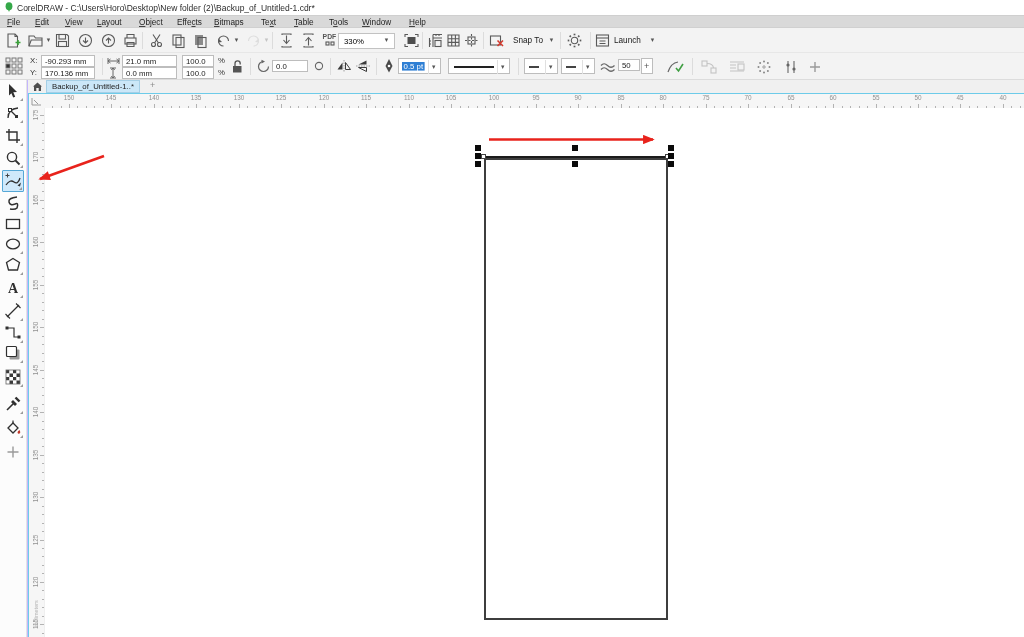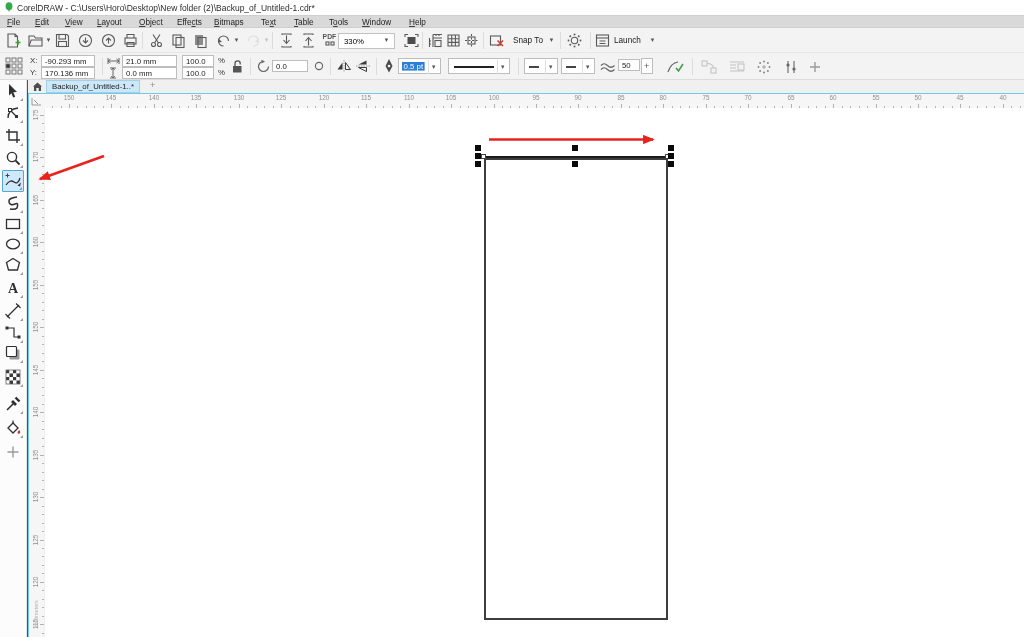--- a/index.html
+++ b/index.html
@@ -1,18 +1,18 @@
 <!DOCTYPE html>
 <html><head>
 <meta charset="utf-8">
 <style>
   * { margin:0; padding:0; box-sizing:border-box; }
   html,body { width:1024px; height:637px; overflow:hidden; }
   body { font-family:"Liberation Sans", sans-serif; }
-  #app { position:absolute; inset:0; width:1024px; height:637px; background:#0369a1; }
+  #app { position:absolute; inset:0; width:1024px; height:637px; background:#c4b5fd; }
   .abs { position:absolute; }
   .sc { position:absolute; font-size:10px; transform-origin:0 0; white-space:nowrap; }
   #titlebar { left:0; top:0; width:1024px; height:15px; background:#ffffff; }
   #title-text { left:17px; top:3px; color:#2b2b2b; transform:scale(0.85); }
   #app-icon { left:4px; top:2px; width:10px; height:10px; }
   #menubar { left:0; top:15px; width:1024px; height:13px; background:#d9d9d9; border-top:1px solid #cfcfcf; border-bottom:1px solid #d0d0d0; }
   .menu-item { top:2px; color:#1f1f1f; transform:scale(0.82); }
   .menu-item u { text-decoration:underline; }
   #toolbar { left:0; top:28px; width:1024px; height:25px; background:#f3f3f3; border-bottom:1px solid #e7e7e7; }
   .tb-ic { position:absolute; top:4px; width:17px; height:17px; }

